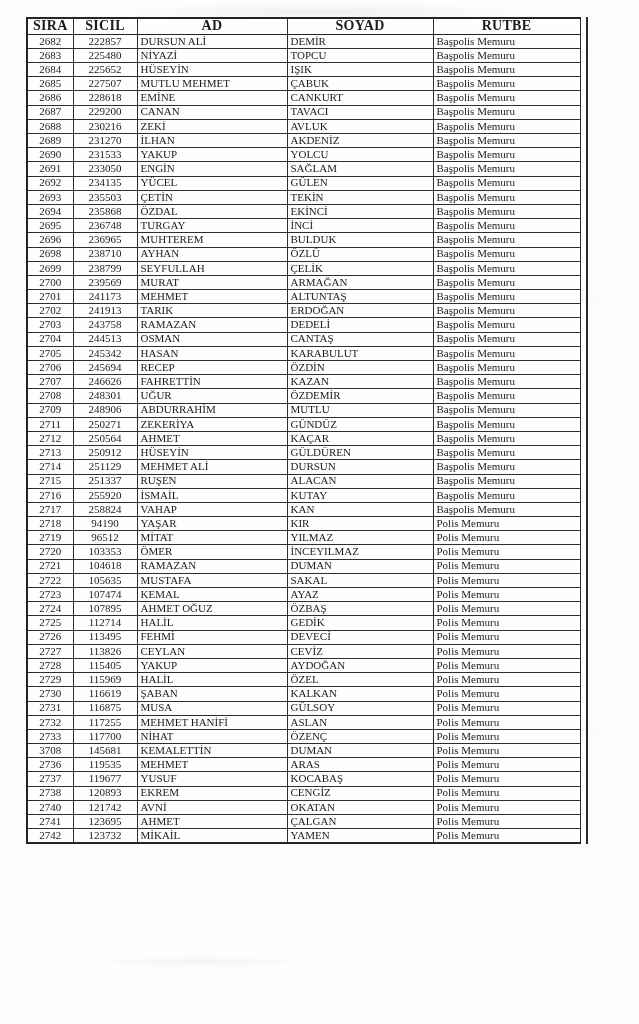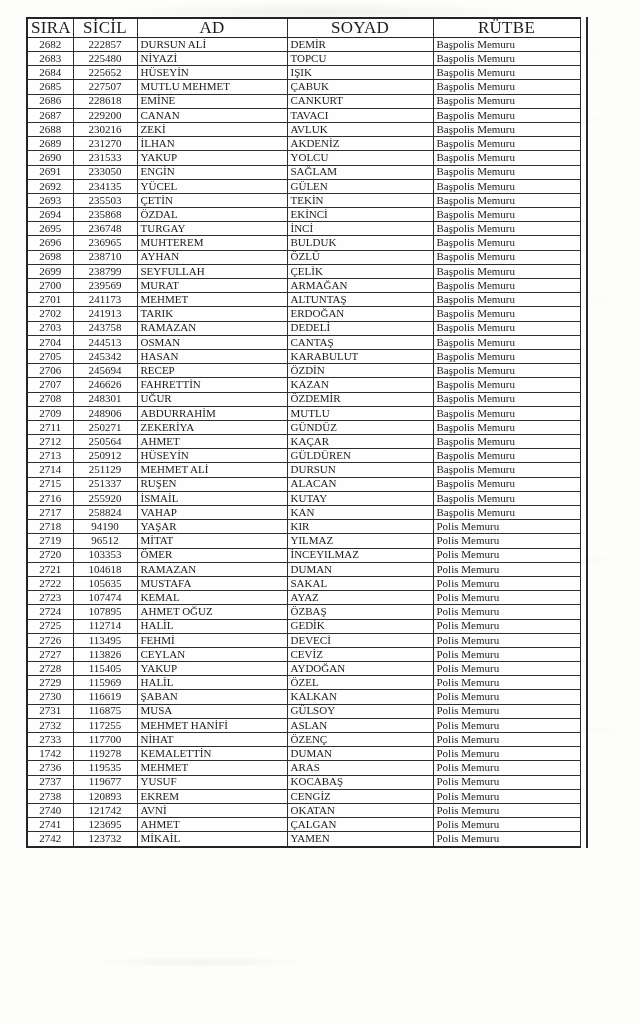--- a/index.html
+++ b/index.html
@@ -57,22 +57,22 @@
     white-space: nowrap;
     overflow: hidden;
     vertical-align: middle;
   }
   table.roster {
     border-top: 2px solid #242424;
     border-left: 2px solid #242424;
     border-bottom: 2px solid #242424;
   }
   table.roster th {
-    font-weight: normal;
-    font-size: 17px;
+    font-weight: bold;
+    font-size: 14px;
     text-align: center;
     border-bottom: 1.5px solid #242424;
     letter-spacing: 0.3px;
   }
   td.num { text-align: center; }
   td.txt { text-align: left; padding-left: 5px; }
   td.rank { text-align: left; padding-left: 5px; }
 </style>
 </head>
 <body>
@@ -442,22 +442,22 @@
           <td class="rank">Polis Memuru</td>
         </tr>
         <tr>
           <td class="num">2733</td>
           <td class="num">117700</td>
           <td class="txt">NİHAT</td>
           <td class="txt">ÖZENÇ</td>
           <td class="rank">Polis Memuru</td>
         </tr>
         <tr>
-          <td class="num">1742</td>
-          <td class="num">119278</td>
+          <td class="num">3708</td>
+          <td class="num">145681</td>
           <td class="txt">KEMALETTİN</td>
           <td class="txt">DUMAN</td>
           <td class="rank">Polis Memuru</td>
         </tr>
         <tr>
           <td class="num">2736</td>
           <td class="num">119535</td>
           <td class="txt">MEHMET</td>
           <td class="txt">ARAS</td>
           <td class="rank">Polis Memuru</td>

